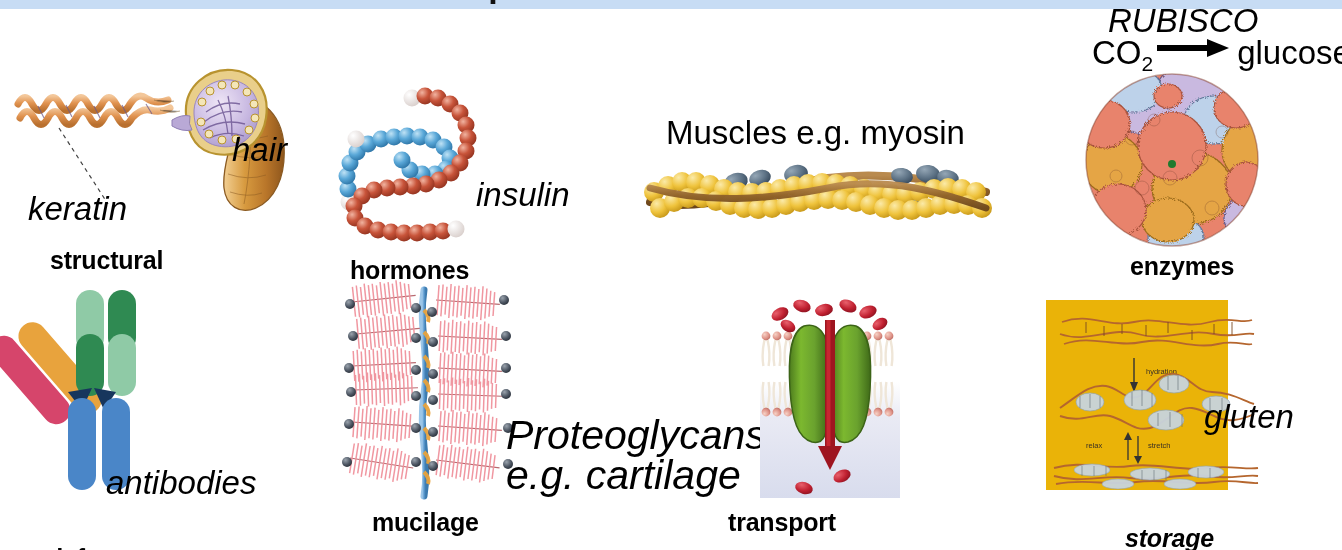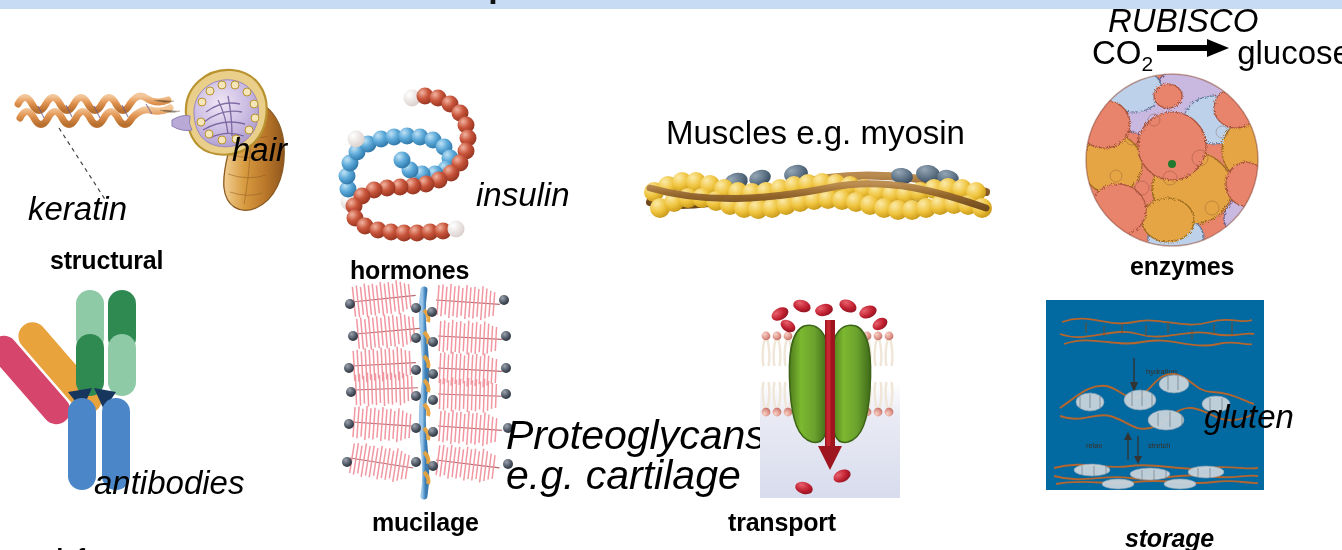--- a/index.html
+++ b/index.html
@@ -43,21 +43,21 @@
   #antibody-art{left:20px;top:292px;width:175px;height:200px;}
 
   
   #proteoglycan-art{left:338px;top:286px;width:200px;height:215px;}
 
   
   #transport-art{left:760px;top:298px;width:140px;height:200px;
       background:linear-gradient(180deg,#ffffff 0%,#ffffff 42%,#e9eaf4 60%,#d8dced 100%);}
 
   
-  #gluten-art{left:1046px;top:300px;width:218px;height:190px;background:#0369a1;}
+  #gluten-art{left:1046px;top:300px;width:182px;height:190px;background:#eab308;}
 
   svg{overflow:visible;}
 </style>
 </head>
 <body>
 
 <div class="stage">
 
   <div class="abs" id="title-band">
     <div class="abs" id="title-clip">
@@ -421,21 +421,21 @@
       <rect x="88" y="42" width="28" height="62" rx="14" fill="#8fcaa6"></rect>
 
       <path d="M48,100 L72,96 L62,118 Z" fill="#17365d"></path>
       <path d="M74,96 L96,100 L84,118 Z" fill="#17365d"></path>
 
       <rect x="48" y="106" width="28" height="92" rx="14" fill="#4a86c8"></rect>
       <rect x="82" y="106" width="28" height="92" rx="14" fill="#4a86c8"></rect>
     </svg>
   </div>
 
-  <div class="abs lbl-ital" style="left:94px;top:464px;text-align:right;">antibodies</div>
+  <div class="abs lbl-ital" style="left:106px;top:464px;text-align:right;">antibodies</div>
   <div class="abs lbl-bold" style="left:48px;top:508px;margin-top:36px;">defence</div>
 
   <div class="abs" id="proteoglycan-art">
     <svg width="200" height="215" viewBox="0 0 200 215">
       <defs>
 
         <g id="brush">
           <path d="M0,0 L64,0" stroke="#b86a70" stroke-width="1.2"></path>
           <g stroke="#f0929c" stroke-width="1.5" opacity=".95">
             <path d="M2,-15 L2,15"></path>

